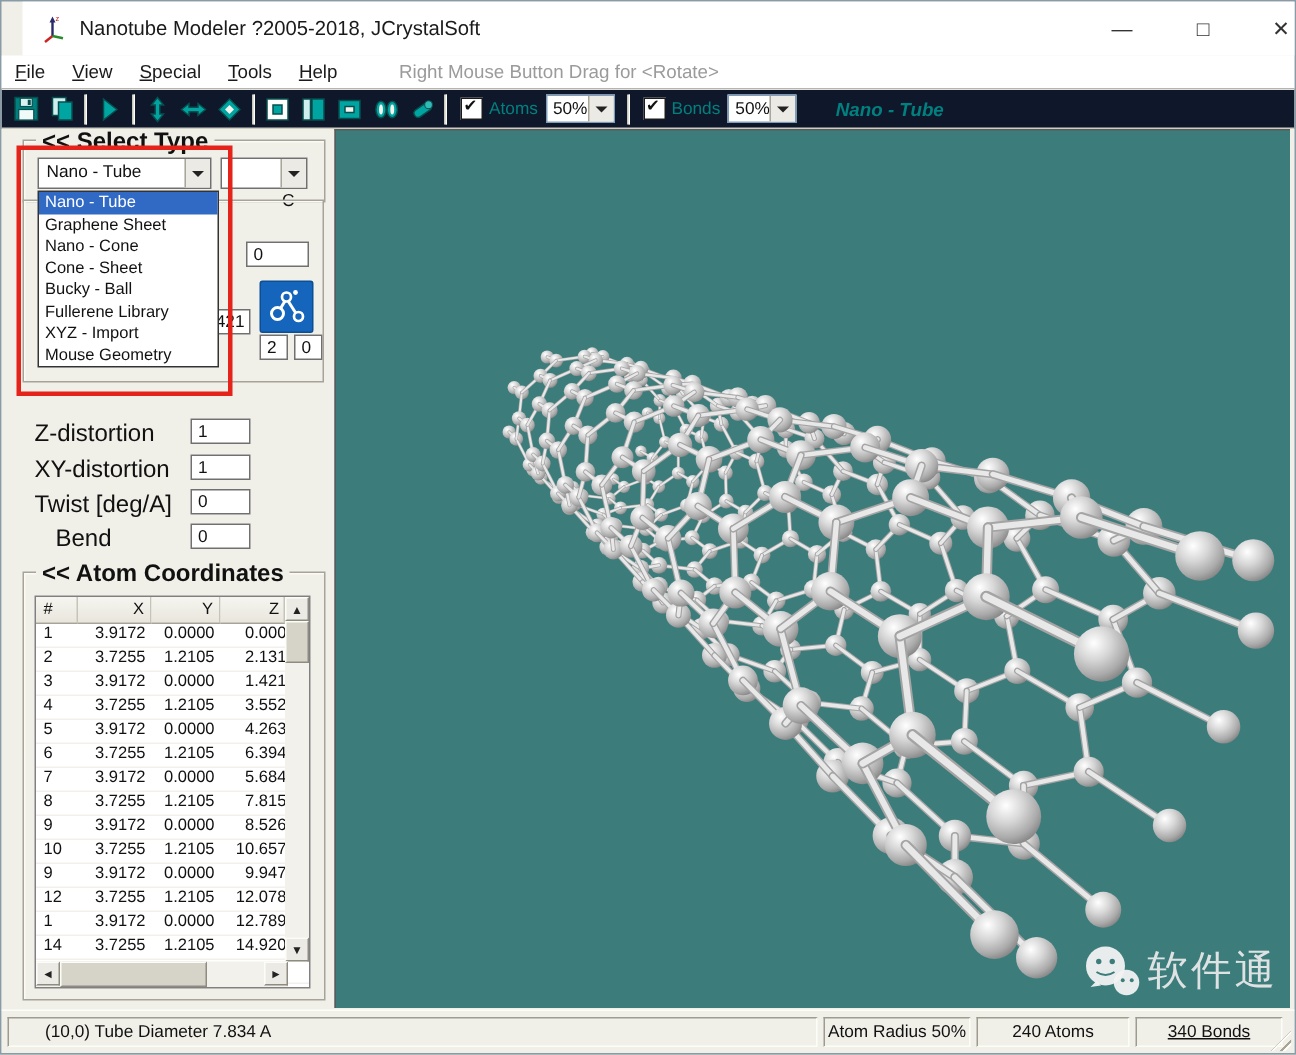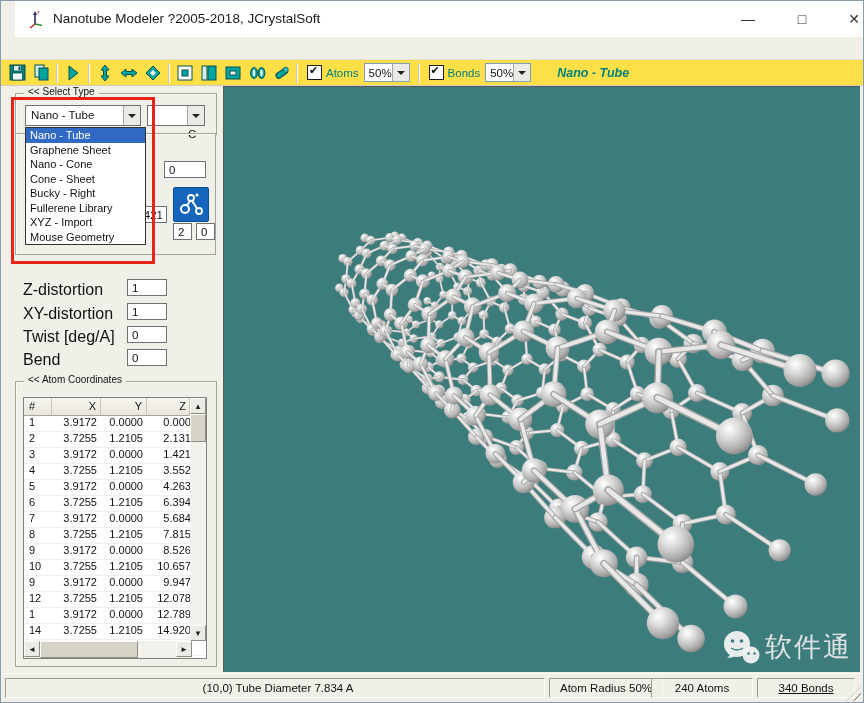--- a/index.html
+++ b/index.html
@@ -14,21 +14,21 @@
   .winbtn{position:absolute;top:4px;width:42px;height:28px;text-align:center;
           line-height:28px;font-size:14px;color:#333;cursor:default;}
   .btn-min{left:712px;} .btn-max{left:766px;} .btn-close{left:818px;}
   
   .menubar{position:absolute;left:0;top:36px;width:100%;height:22px;background:#FFFFFF;
            display:flex;align-items:center;font-size:12.5px;color:#1a1a1a;}
   .menuitem{padding:0 9px;height:22px;line-height:22px;}
   .menuitem u{text-decoration:underline;}
   .menuhint{margin-left:32px;color:#9b9b9b;}
   
-  .toolbar{position:absolute;left:0;top:58px;width:100%;height:27px;background:#fde047;
+  .toolbar{position:absolute;left:0;top:58px;width:100%;height:27px;background:#0f172a;
            border-top:1px solid #E3E1D7;border-bottom:1px solid #CFCDC1;
            display:flex;align-items:center;box-sizing:border-box;padding-left:4px;}
   .tbtn{width:24px;height:22px;display:flex;align-items:center;justify-content:center;}
   .tsep{width:1px;height:20px;background:#C9C7BB;border-right:1px solid #FDFDF8;margin:0 3px;}
   .cbx{width:13px;height:13px;background:#fff;border:1px solid #1a1a1a;margin:0 4px 0 6px;
        position:relative;}
   .cbx::after{content:"✔";position:absolute;left:1px;top:-2px;font-size:11px;color:#111;}
   .tlabel{font-size:11.5px;color:#00807E;margin-right:5px;}
   .tcombo{width:46px;height:19px;background:#fff;border:1px solid #7F9DB9;position:relative;
           font-size:11.5px;line-height:18px;padding-left:4px;box-sizing:border-box;color:#111;}
@@ -43,21 +43,21 @@
   .viewport{position:absolute;left:222px;top:85px;width:636px;height:585px;background:#3C7D7C;
             overflow:hidden;border-top:1px solid #5a5a5a;border-left:1px solid #5a5a5a;
             box-sizing:content-box;}
   .watermark{position:absolute;right:8px;bottom:2px;display:flex;align-items:center;
              pointer-events:none;}
   .wmtext{font-size:27px;color:rgba(232,232,232,0.95);letter-spacing:2px;
           font-family:"DejaVu Sans",sans-serif;}
   
   .group{position:absolute;border:1px solid #A6A499;box-shadow:1px 1px 0 #FBFAF5 inset;}
   .legend{position:absolute;top:-8px;left:8px;background:#F0EFE8;padding:0 4px;
-          font-size:10px;font-weight:normal;color:#111;white-space:nowrap;}
+          font-size:16px;font-weight:bold;color:#111;white-space:nowrap;}
   .legend-r{position:absolute;top:-8px;right:10px;background:#F0EFE8;padding:0 4px;
             font-size:11.5px;color:#111;}
   
   .combo{position:absolute;background:#fff;border:1px solid #707070;font-size:11.5px;
          color:#111;line-height:19px;padding-left:5px;box-sizing:border-box;height:21px;}
   .field{position:absolute;background:#fff;border:1px solid #707070;font-size:11.5px;
          color:#111;padding:0 0 0 4px;box-sizing:border-box;height:17px;
          font-family:"Liberation Sans",sans-serif;outline:none;}
   .flabel{position:absolute;font-size:16px;color:#111;}
   .droplist{position:absolute;left:24px;top:41px;width:119px;background:#fff;
@@ -92,22 +92,22 @@
           border:1px solid;border-color:#FDFDF8 #8E8C80 #8E8C80 #FDFDF8;box-sizing:border-box;}
   .hthumb{width:98px;height:17px;background:#D6D4C9;border:1px solid;
           border-color:#FDFDF8 #8E8C80 #8E8C80 #FDFDF8;box-sizing:border-box;}
   .hspacer{flex:1;}
   
   .statusbar{position:absolute;left:0;top:672px;width:100%;height:29px;background:#F0EFE8;
              border-top:1px solid #FDFDF8;}
   .pane{position:absolute;top:4px;height:20px;border:1px solid;
         border-color:#9D9B8F #FDFDF8 #FDFDF8 #9D9B8F;font-size:11.5px;color:#111;
         line-height:19px;box-sizing:border-box;text-align:center;}
-  .pane1{left:4px;width:540px;text-align:center;padding-left:6px;}
-  .pane2{left:548px;width:114px;}
+  .pane1{left:4px;width:540px;text-align:left;padding-left:24px;}
+  .pane2{left:548px;width:98px;}
   .pane3{left:650px;width:102px;}
   .pane4{left:756px;width:98px;text-decoration:underline;}
   .grip{position:absolute;right:2px;bottom:2px;width:14px;height:14px;
         background:repeating-linear-gradient(135deg,transparent 0 3px,#A7A598 3px 4.5px,#FDFDF8 4.5px 5.5px);
         clip-path:polygon(100% 0,100% 100%,0 100%);}
 </style>
 </head>
 <body>
 
 <div class="win">
@@ -119,20 +119,28 @@
       <line x1="9" y1="15" x2="4" y2="19" stroke="#c22" stroke-width="1.6"></line>
       <line x1="9" y1="15" x2="16" y2="16.5" stroke="#2a8a2a" stroke-width="1.6"></line>
       <text x="11" y="5" font-size="5" fill="#c22">z</text>
     </svg>
     <div class="title">Nanotube Modeler ?2005-2018, JCrystalSoft</div>
     <div class="winbtn btn-min">—</div>
     <div class="winbtn btn-max">□</div>
     <div class="winbtn btn-close">✕</div>
   </div>
 
+  <div class="menubar">
+    <span class="menuitem"><u>F</u>ile</span>
+    <span class="menuitem"><u>V</u>iew</span>
+    <span class="menuitem"><u>S</u>pecial</span>
+    <span class="menuitem"><u>T</u>ools</span>
+    <span class="menuitem"><u>H</u>elp</span>
+    <span class="menuhint">Right Mouse Button Drag for &lt;Rotate&gt;</span>
+  </div>
 
   <div class="toolbar">
     <div class="tbtn">
       <svg width="19" height="19" viewBox="0 0 19 19">
         <rect x="2" y="2" width="15" height="15" fill="#00807E" stroke="#074F4E"></rect>
         <rect x="5.5" y="2.5" width="8" height="5.5" fill="#D9F2F1" stroke="#074F4E" stroke-width="0.8"></rect>
         <rect x="10.5" y="3.5" width="2" height="3.5" fill="#074F4E"></rect>
         <rect x="4.5" y="10" width="10" height="7" fill="#EFFAF9" stroke="#074F4E" stroke-width="0.8"></rect>
       </svg>
     </div>
@@ -243,35 +251,35 @@
     </div>
     <input class="field" style="left: 120px; top: 120px; width: 46px; text-align: right; padding-right: 3px; z-index: 5;" value="1.421">
     <input class="field" style="left: 172px; top: 137px; width: 19px;" value="2">
     <input class="field" style="left: 195px; top: 137px; width: 19px;" value="0">
 
     <div class="droplist">
       <div class="opt sel">Nano - Tube</div>
       <div class="opt">Graphene Sheet</div>
       <div class="opt">Nano - Cone</div>
       <div class="opt">Cone - Sheet</div>
-      <div class="opt">Bucky - Right</div>
+      <div class="opt">Bucky - Ball</div>
       <div class="opt">Fullerene Library</div>
       <div class="opt">XYZ - Import</div>
       <div class="opt">Mouse Geometry</div>
     </div>
 
     <div class="redbox"></div>
 
     <span class="flabel" style="left:22px;top:195px;">Z-distortion</span>
     <input class="field" style="left: 126px; top: 193px; width: 40px;" value="1">
     <span class="flabel" style="left:22px;top:219px;">XY-distortion</span>
     <input class="field" style="left: 126px; top: 217px; width: 40px;" value="1">
     <span class="flabel" style="left:22px;top:242px;">Twist [deg/A]</span>
     <input class="field" style="left: 126px; top: 240px; width: 40px;" value="0">
-    <span class="flabel" style="left:22px;top:265px;">Bend</span>
+    <span class="flabel" style="left:36px;top:265px;">Bend</span>
     <input class="field" style="left: 126px; top: 263px; width: 40px;" value="0">
 
     <div class="group" style="left:14px;top:295px;width:200px;height:284px;">
       <span class="legend">&lt;&lt; Atom Coordinates</span>
     </div>
     <div class="tablewrap">
       <div class="thead">
         <div class="th c0">#</div>
         <div class="th c1">X</div>
         <div class="th c2">Y</div>

